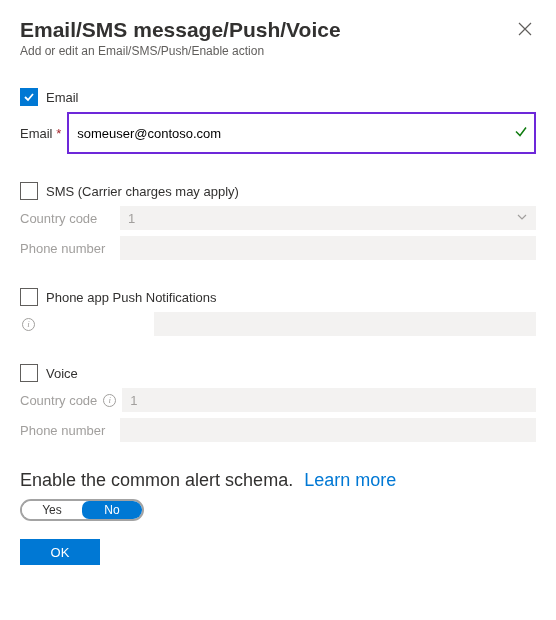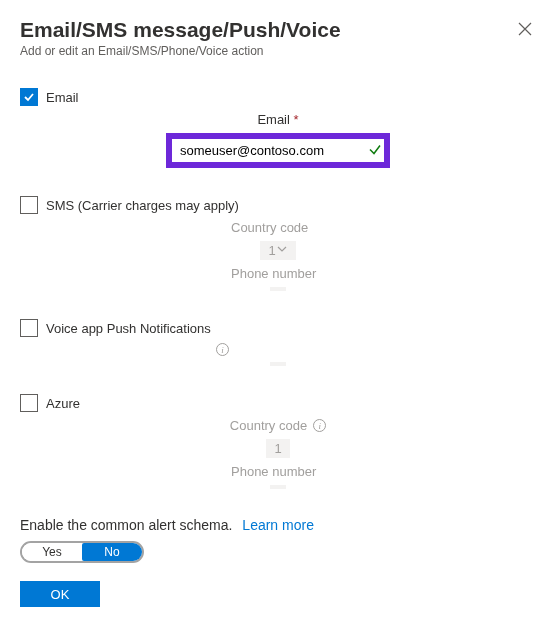--- a/index.html
+++ b/index.html
@@ -19,68 +19,68 @@
     .section { margin-bottom: 28px; }
     .cb-row { display: flex; align-items: center; gap: 8px; margin-bottom: 6px; }
     .checkbox {
       width: 18px; height: 18px; border: 1px solid #605e5c;
       display: inline-flex; align-items: center; justify-content: center;
       cursor: pointer; background: #fff;
     }
     .checkbox.checked { background: #0078d4; border-color: #0078d4; }
     .checkbox.checked svg { stroke: #fff; }
     .cb-label { font-size: 13px; }
-    .field-row { display: flex; align-items: center; gap: 6px; margin-bottom: 6px; flex-direction: column; }
+    .field-row { display: flex; align-items: center; gap: 6px; margin-bottom: 6px; }
     .field-label { font-size: 13px; color: #323130; min-width: 38px; }
     .field-label.muted { color: #a19f9d; min-width: 94px; }
     .req { color: #a4262c; }
     .text-input {
-      flex: 1; height: 35px; padding: 2px 28px 2px 8px;
-      border: 6px solid #6d28d9; font-size: 13px; outline: none;
+      flex: 1; height: 42px; padding: 2px 28px 2px 8px;
+      border: 2px solid #6d28d9; font-size: 13px; outline: none;
       position: relative;
     }
     .input-wrap { flex: 1; position: relative; display: flex; }
     .valid-mark { position: absolute; right: 8px; top: 50%; transform: translateY(-50%); color: #107c10; }
     .disabled-input {
       flex: 1; height: 24px; background: #f3f2f1; padding: 2px 8px;
       font-size: 13px; color: #a19f9d; display: flex; align-items: center;
       justify-content: space-between;
     }
     .chevron { color: #a19f9d; }
     .info-icon {
       width: 13px; height: 13px; border: 1px solid #a19f9d; border-radius: 50%;
       display: inline-flex; align-items: center; justify-content: center;
       font-size: 9px; font-style: italic; color: #a19f9d; font-family: serif;
       margin-left: 2px;
     }
-    .schema-row { font-size: 14px; margin-bottom: 8px; }
+    .schema-row { font-size: 18px; margin-bottom: 8px; }
     .learn-link { color: #0078d4; margin-left: 6px; cursor: pointer; }
     .toggle {
       width: 124px; height: 22px; border: 2px solid #a3a3a3; border-radius: 11px;
       display: flex; overflow: hidden; cursor: pointer; margin-bottom: 18px;
     }
     .toggle-opt {
       flex: 1; display: flex; align-items: center; justify-content: center;
       font-size: 12px; color: #323130; background: #fff;
     }
-    .toggle-opt.active { background: #0078d4; color: #fff; border-radius: 2px; }
+    .toggle-opt.active { background: #0078d4; color: #fff; border-radius: 7px; }
     .ok-btn {
       width: 80px; height: 26px; background: #0078d4; color: #fff;
       border: none; font-size: 13px; font-weight: 400; cursor: pointer;
     }
   </style>
 </head>
 <body>
 
 
 
 <div class="header">
   <div>
     <div class="title">Email/SMS message/Push/Voice</div>
-    <div class="subtitle">Add or edit an Email/SMS/Phone/Voice action</div>
+    <div class="subtitle">Add or edit an Email/SMS/Push/Enable action</div>
   </div>
   <div class="close-x">
     <svg width="14" height="14" viewBox="0 0 14 14">
         <path d="M1 1 L13 13 M13 1 L1 13" stroke="#605e5c" stroke-width="1.2" fill="none"></path>
       </svg>
   </div>
 </div>
 
 
 <div class="section">
@@ -125,35 +125,35 @@
   <div class="field-row">
     <span class="field-label muted">Phone number</span>
     <div class="disabled-input"></div>
   </div>
 </div>
 
 
 <div class="section">
   <div class="cb-row">
     <span class="checkbox"></span>
-    <span class="cb-label">Voice app Push Notifications</span>
+    <span class="cb-label">Phone app Push Notifications</span>
   </div>
   <div class="field-row">
     <span class="field-label muted" style="min-width:128px; display:flex; align-items:center; gap:4px;">
       <span class="info-icon">i</span>
     </span>
     <div class="disabled-input"></div>
   </div>
 </div>
 
 
 <div class="section">
   <div class="cb-row">
     <span class="checkbox"></span>
-    <span class="cb-label">Azure</span>
+    <span class="cb-label">Voice</span>
   </div>
   <div class="field-row">
     <span class="field-label muted" style="display:flex; align-items:center; gap:4px;">
       <span>Country code</span>
       <span class="info-icon">i</span>
     </span>
     <div class="disabled-input">
       <span>1</span>
     </div>
   </div>

